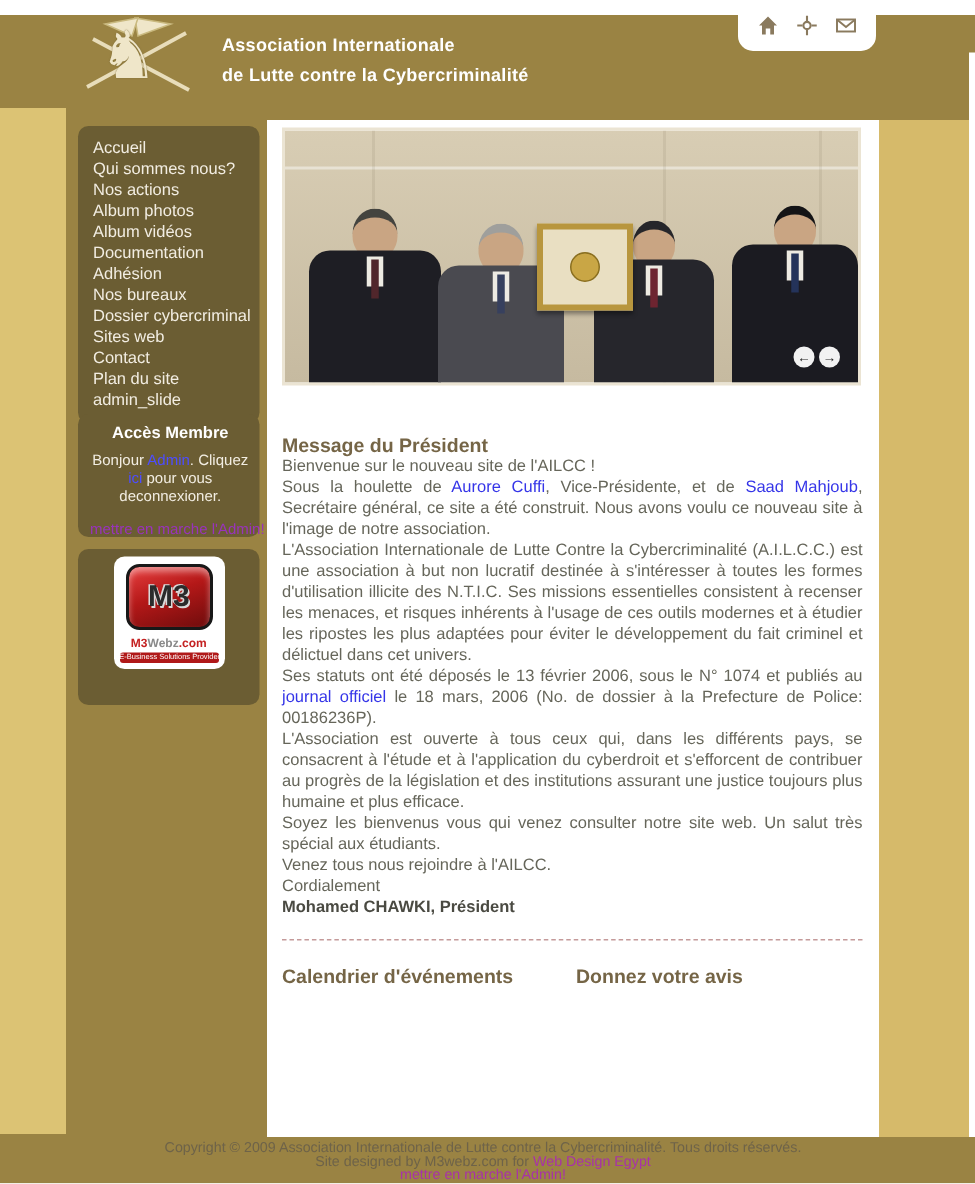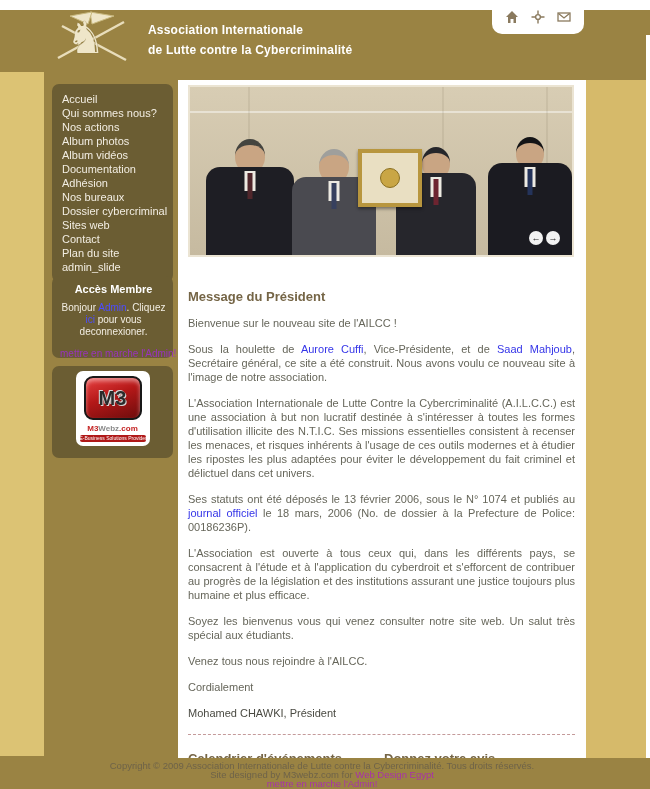--- a/index.html
+++ b/index.html
@@ -31,21 +31,21 @@
   .side-box { position:absolute; left:52px; width:121px; background:#6B5D33; border-radius:7px; }
   .menu-box { top:84px; padding:8px 6px 8px 10px; }
   .menu-item { color:#F2EDE2; font-size:11px; line-height:14px; cursor:pointer; white-space:nowrap; overflow:hidden; }
 
   .member-box { top:276px; height:82px; padding:7px 6px 6px 8px;text-align:center; }
   .member-title { color:#fff; font-weight:bold; font-size:11px; margin-bottom:7px; }
   .member-text { color:#F2EDE2; font-size:10px; line-height:12px; }
   .member-text a, .blue-link { color:#4D4DFF; text-decoration:none; cursor:pointer; }
   .purple-link { display:block; margin-top:10px; color:#9933BB; font-size:10px; white-space:nowrap; cursor:pointer; }
 
-  .m3-box { top:366px; height:92px; padding:5px 0; }
+  .m3-box { top:366px; height:104px; padding:5px 0; }
   .m3-card { width:74px; margin:0 auto; background:#fff; border-radius:7px; padding:5px 4px 4px;
              text-align:center; cursor:pointer; }
   .m3-badge { width:58px; height:44px; margin:0 auto; background:linear-gradient(160deg,#E84040 0%,#B41818 45%,#6E0C0C 100%);
               border:2px solid #181818; border-radius:9px; display:flex; align-items:center; justify-content:center;
               box-shadow:inset 0 3px 4px rgba(255,255,255,.45); }
   .m3-badge span { font-weight:bold; font-size:20px; color:#2b2b2b; text-shadow:1px 1px 0 #d9d9d9, -1px -1px 0 #d9d9d9; }
   .m3-site { margin-top:4px; font-size:8px; font-weight:bold; }
   .m3-site .r { color:#C42222; } .m3-site .g { color:#8a8a8a; }
   .m3-tag { margin-top:2px; background:#B01818; color:#fff; font-size:5px; line-height:7px; border-radius:2px;
             white-space:nowrap; overflow:hidden; }
@@ -66,23 +66,23 @@
   .tie { position:absolute; left:50%; transform:translateX(-50%); top:6px; width:5px; height:26px; background:#5A1F24; }
   .plaque { position:absolute; left:168px; top:62px; width:64px; height:58px; background:#E9DFC2;
             border:4px solid #B8963E; box-shadow:0 2px 3px rgba(0,0,0,.4); }
   .seal { position:absolute; left:50%; top:50%; transform:translate(-50%,-50%); width:20px; height:20px;
           border-radius:50%; background:#C9A645; border:1px solid #8a6f20; }
   .photo-nav { position:absolute; right:12px; bottom:10px; display:flex; gap:3px; }
   .nav-circle { width:14px; height:14px; border-radius:50%; background:#F2F2F2; color:#222;
                 font-size:9px; line-height:14px; text-align:center; font-weight:bold; cursor:pointer; }
 
   .msg-title { margin-top:32px; font-size:13px; font-weight:bold; color:#756546; }
-  .para { margin-top:12px; font-size:11px; line-height:14px; color:#66665A; text-align:justify; }
+  .para { font-size:11px; line-height:14px; color:#66665A; text-align:justify; }
   .para a { color:#3535E8; text-decoration:none; cursor:pointer; }
-  .para.bold { font-weight:normal; color:#4A4A42; }
+  .para.bold { font-weight:bold; color:#4A4A42; }
   .dashed-sep { margin-top:14px; border-top:1px dashed #C49A9A; height:0; }
 
   .two-col { display:flex; margin-top:2px; }
   .col-left { width:196px; }
   .col-right { width:191px; }
   .col-title { margin-top:14px; font-size:13px; font-weight:bold; color:#756546; }
 
   
   .footer { position:absolute; left:0; top:761px; width:644px; text-align:center;
             font-size:9.5px; line-height:9px; color:#6E6349; }

